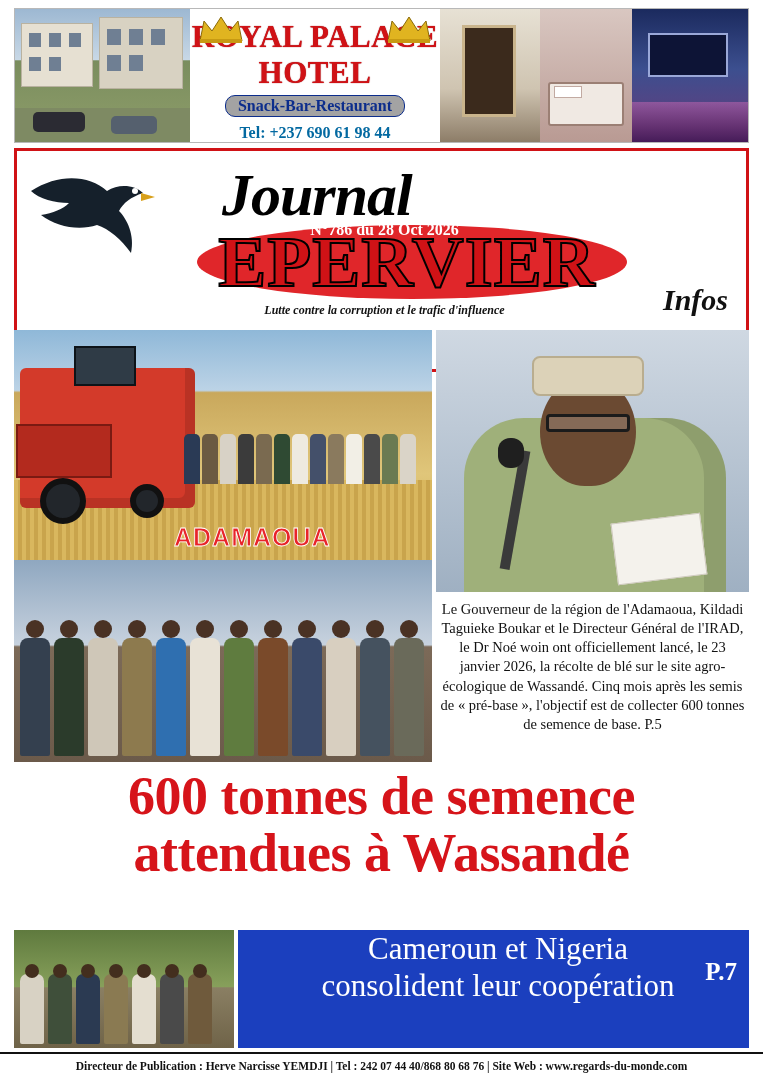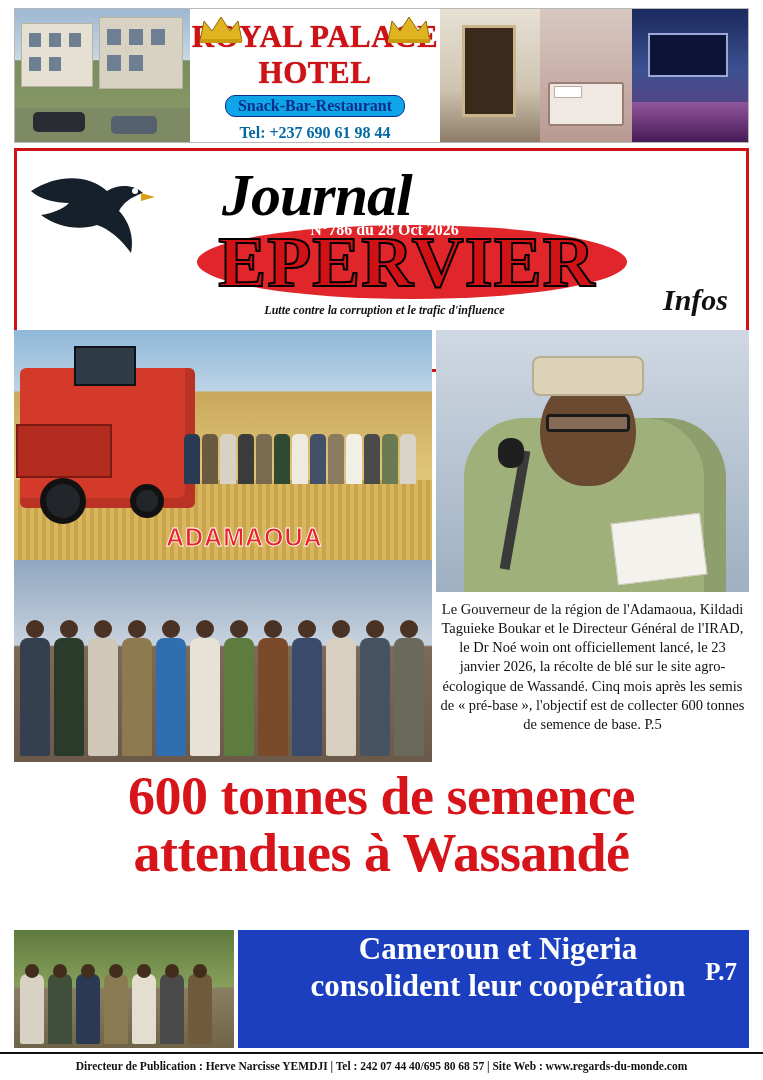--- a/index.html
+++ b/index.html
@@ -38,21 +38,21 @@
     flex: 1; position: relative; text-align: center; padding-top: 10px;
   }
   .ad-title {
     font-family: "Liberation Serif", serif;
     color: #d01216; font-weight: bold; font-size: 31px; letter-spacing: 0.5px;
     text-shadow: 0 0 1px #8b0000;
   }
   .ad-sub {
     display:inline-block; margin-top: 4px; font-size: 16px; font-weight: bold;
     color: #0c2d8c; border:1px solid #0c2d8c; border-radius: 10px;
-    padding: 1px 12px; background:#0ea5e9;
+    padding: 1px 12px; background:#a3a3a3;
   }
   .ad-tel { margin-top: 6px; font-size: 16px; font-weight: bold; color:#0369a1; line-height: 1.25; }
   .crown { position:absolute; width:46px; height:28px; top:6px; }
   .crown.left { left: 8px; }
   .crown.right { right: 8px; }
   .crown-svg { width: 100%; height: 100%; }
 
   .ad-photo-r1, .ad-photo-r2, .ad-photo-r3 {
     width: 92px; height: 100%; position: relative; overflow: hidden;
   }
@@ -122,21 +122,21 @@
   .combine .reel { position:absolute; left:-4px; top: 56px; width: 96px; height: 54px; background:#b32a1e; border:2px solid #7a1a12; }
   .combine .wheel { position:absolute; bottom:-16px; width: 46px; height: 46px; border-radius:50%; background:#22262b; border:6px solid #111; }
   .combine .wheel.w1 { left: 20px; }
   .combine .wheel.w2 { left: 110px; width:34px; height:34px; bottom:-10px; }
   .crowd {
     position:absolute; left: 170px; top: 96px; right: 6px; height: 58px;
   }
   .crowd .p { position:absolute; bottom:0; width: 16px; height: 50px; border-radius: 5px 5px 0 0; }
   .wheatrow { position:absolute; left:0; right:0; bottom:0; height: 82px; background: repeating-linear-gradient(90deg,#d9b75e 0 4px,#c9a44c 4px 8px); }
   .adamaoua-label {
-    position:absolute; left: 152px; bottom: 10px;
+    position:absolute; left: 160px; bottom: 10px;
     font-family: "Liberation Sans", sans-serif;
     font-weight: bold; font-size: 25px; color:#e8242a;
     -webkit-text-stroke: 0.8px #fff; letter-spacing: 1px;
   }
 
   .photo-group {
     position:absolute; left: 14px; top: 560px; width: 418px; height: 202px;
     overflow:hidden; background: linear-gradient(180deg,#8fa7c0 0%, #c7d2de 42%, #7c6a58 43%, #6b5a4a 100%);
   }
   .banner-strip {
@@ -190,21 +190,21 @@
 
   .bottom-blue {
     position:absolute; left: 238px; top: 930px; width: 511px; height: 118px;
     background:#1b3fbe; color:#fff; overflow:hidden;
   }
   .bb-top {
     text-align:center; font-family:"Liberation Sans", sans-serif;
     font-weight: bold; font-size: 14.5px; letter-spacing: .4px; padding-top: 5px;
   }
   .bb-main {
-    text-align:center; font-family:"Liberation Serif", serif; font-weight:bold;
+    text-align:center; font-family:"Liberation Serif", serif; font-weight:normal;
     font-size: 31px; line-height: 1.12; padding-top: 2px; margin-left: 9px;
   }
   .bb-page {
     position:absolute; right: 12px; top: 28px;
     font-family:"Liberation Serif", serif; font-weight: bold; font-size: 25px;
   }
 
   .footer {
     position:absolute; left: 0; top: 1052px; width: 763px; height: 28px;
     background:#ffffff; border-top: 2px solid #111;
@@ -377,15 +377,15 @@
     <div class="pp" style="left:174px;background:#6f5a3c;"></div>
       <div class="hh" style="left:179px;bottom:70px;"></div>
   </div>
 
   <div class="bottom-blue">
     <div class="bb-main">Cameroun et Nigeria</div>
     <div class="bb-main">consolident leur coopération</div>
     <div class="bb-page">P.7</div>
   </div>
 
-  <div class="footer">Directeur  de Publication : Herve Narcisse YEMDJI | Tel : 242 07 44 40/695 80 68 57 | Site Web : www.regards-du-monde.com</div>
+  <div class="footer">Directeur  de Publication : Herve Narcisse YEMDJI | Tel : 242 07 44 40/868 80 68 76 | Site Web : www.regards-du-monde.com</div>
 
 </div>
 
 </body></html>

